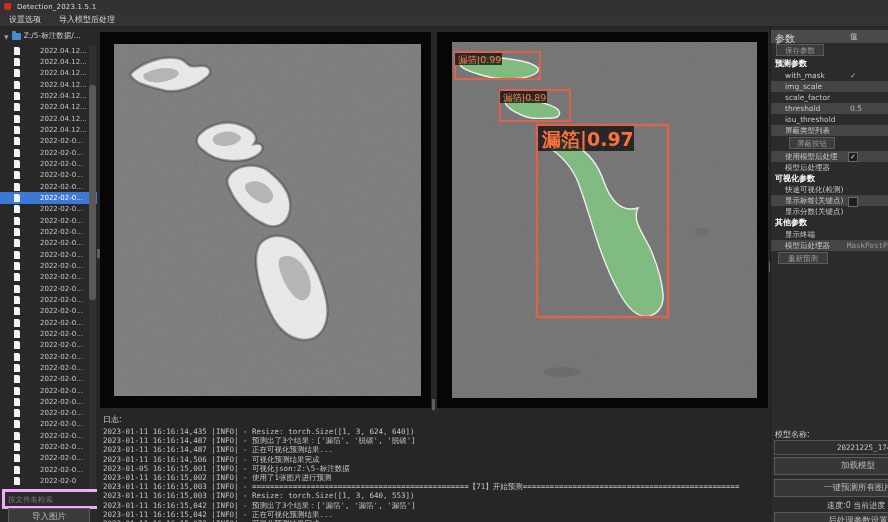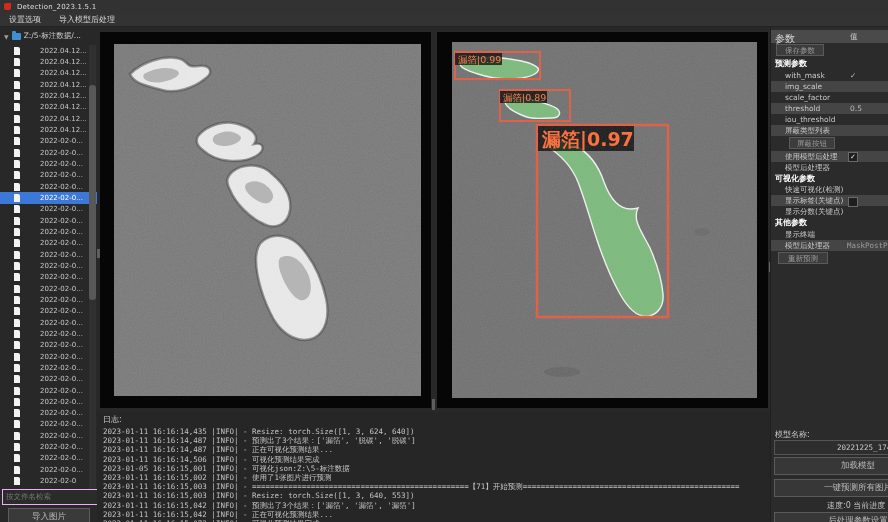--- a/index.html
+++ b/index.html
@@ -18,22 +18,22 @@
   .folder-icon{width:9px;height:7px;background:#3f8fd6;border-radius:1px;margin-left:3px;position:relative;}
   .folder-icon:before{content:"";position:absolute;left:0;top:-2px;width:4px;height:2px;background:#3f8fd6;border-radius:1px 1px 0 0;}
   .tree-root .lbl{margin-left:3px;}
   .tree-list{position:absolute;left:0;top:18px;width:97px;height:444px;overflow:hidden;}
   .tree-item{height:11.33px;display:flex;align-items:center;font-size:7px;color:#c6c6c6;white-space:nowrap;overflow:hidden;gap:16px;}
   .tree-item .file-icon{width:6px;height:8px;background:#f2f2f2;margin-left:14px;flex:0 0 auto;border-radius:0 2px 0 0;}
   .tree-item .tree-label{margin-left:4px;}
   .tree-item.selected{background:#3b78d8;color:#ffffff;}
   .tree-scroll{position:absolute;left:89px;top:18px;width:7px;height:444px;background:#303030;}
   .tree-thumb{position:absolute;left:0;top:40px;width:7px;height:215px;background:#585858;border-radius:3px;}
-  .search-box{position:absolute;left:2px;top:462px;width:89px;height:14px;background:#2b2b2b;border:1px solid #f0abfc;
-       font-size:7.5px;color:#cccccc;font-family:Liberation Mono, monospace;padding:0 3px;}
+  .search-box{position:absolute;left:2px;top:462px;width:89px;height:14px;background:#2b2b2b;border:3px solid #f0abfc;
+       font-size:7.5px;color:#cccccc;font-family:Liberation Serif, serif;padding:0 3px;}
   .search-box::placeholder{color:#777777;}
   .import-btn{position:absolute;left:8px;top:481px;width:80px;height:17px;background:#3a3a3a;border:1px solid #5c5c5c;
        color:#bdbdbd;font-size:8.5px;text-align:center;line-height:15px;font-family:"DejaVu Sans",sans-serif;}
   
   .center-area{position:absolute;left:97px;top:27px;width:673px;height:385px;background:#282828;}
   .img-panel{position:absolute;top:5px;width:331px;height:376px;background:#060606;}
   .img-panel.left{left:3px;}
   .img-panel.right{left:340px;}
   .img-wrap{position:absolute;background:#767676;overflow:hidden;}
   .img-wrap.lw{left:14px;top:12px;width:307px;height:352px;}

